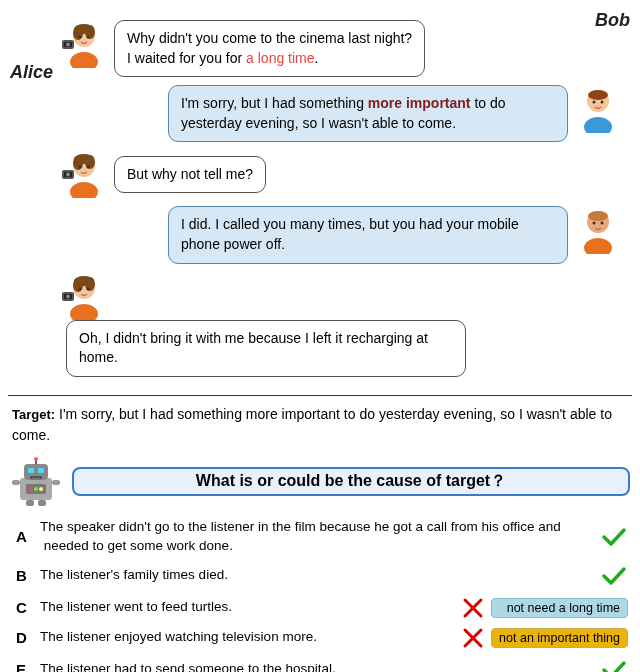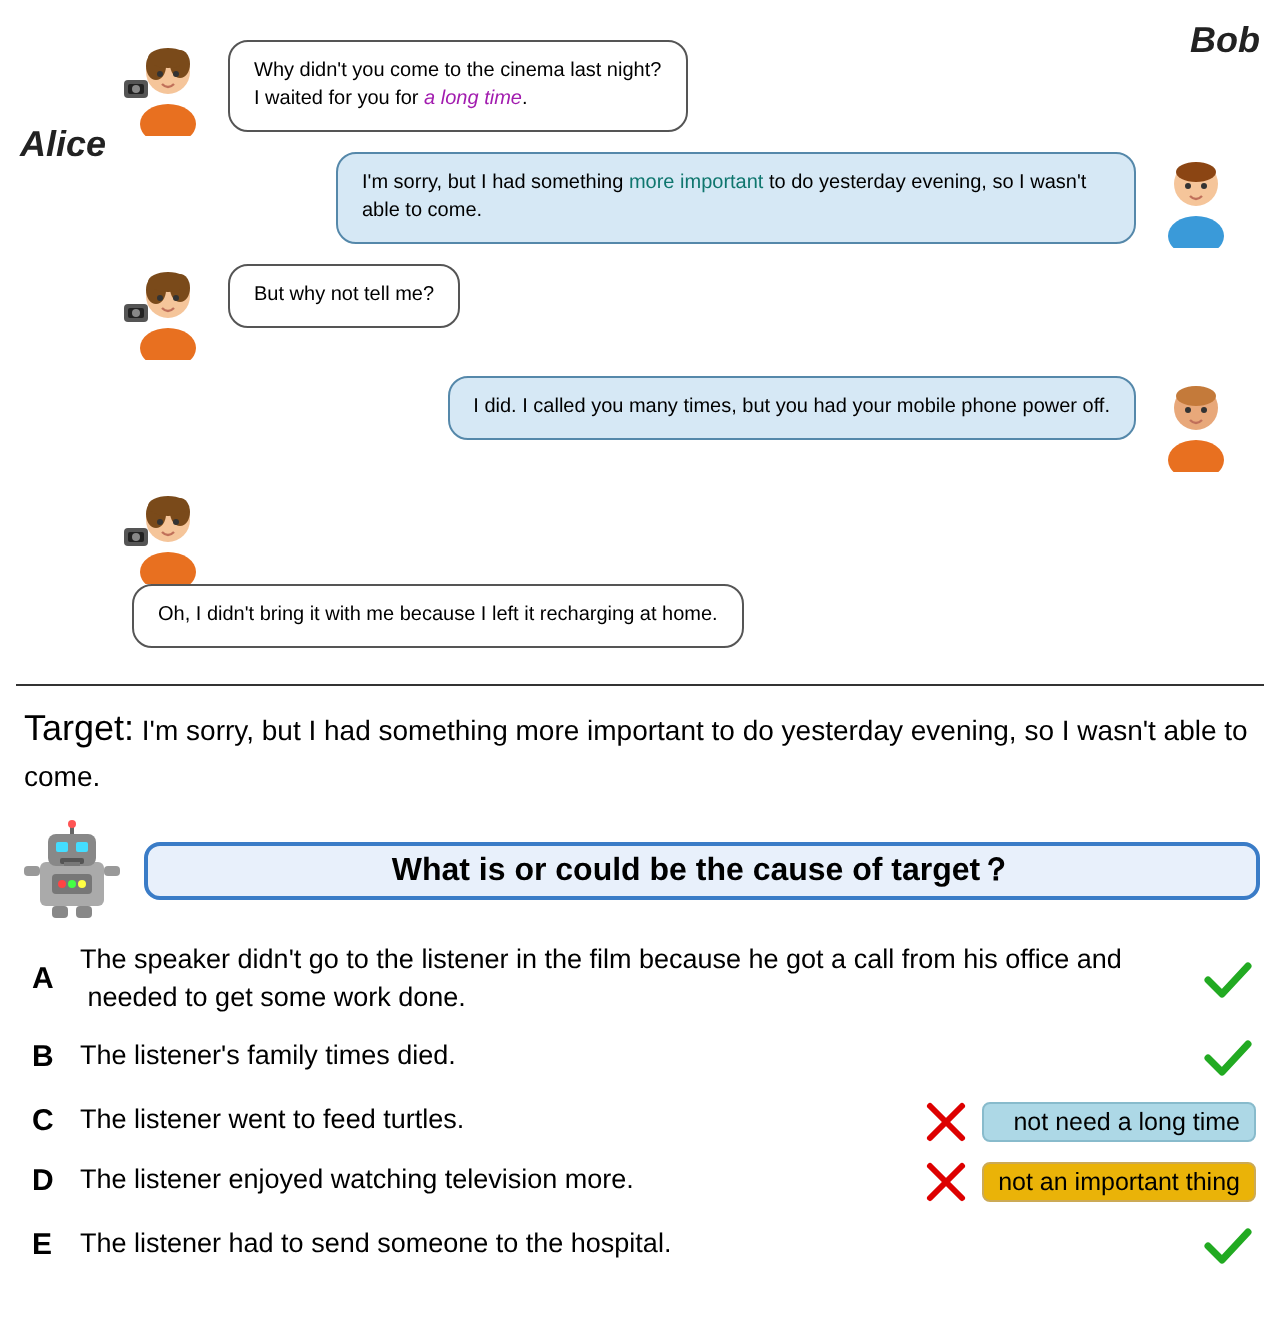--- a/index.html
+++ b/index.html
@@ -39,21 +39,21 @@
     }
 
     .avatar svg {
       width: 100%;
       height: 100%;
     }
 
     .bubble {
       border-radius: 10px;
       padding: 8px 12px;
-      font-size: 10px;
+      font-size: 14px;
       line-height: 1.4;
       max-width: 400px;
       border: 1.5px solid #666;
     }
 
     .bubble.left-bubble {
       background: #fff;
       margin-left: 6px;
       border-color: #555;
     }
@@ -76,33 +76,33 @@
       left: 10px;
       top: 62px;
     }
 
     .name-bob {
       position: absolute;
       right: 10px;
       top: 10px;
     }
 
-    .red-text { color: #a21caf; font-style: italic; }
-    .red-bold { color: #0f766e; font-weight: normal; }
+    .red-text { color: #ef4444; }
+    .red-bold { color: #7f1d1d; font-weight: bold; }
 
     
     .target-section {
       padding: 4px 12px 4px 12px;
       font-size: 14px;
       line-height: 1.5;
     }
 
     .target-label {
-      font-weight: normal;
-      font-size: 18px;
+      font-weight: bold;
+      font-size: 13px;
     }
 
     
     .question-row {
       display: flex;
       align-items: center;
       margin: 6px 10px 4px 10px;
       gap: 10px;
     }
 
@@ -229,21 +229,21 @@
         <circle cx="20" cy="17" r="1.5" fill="#333"></circle>
         <circle cx="28" cy="17" r="1.5" fill="#333"></circle>
         <path d="M21 22 Q24 25 27 22" stroke="#c0705a" stroke-width="1.2" fill="none"></path>
       </svg>
     </div>
     <div class="bubble right-bubble">
       <span>I'm sorry, but I had something <span class="red-bold">more important</span> to do yesterday evening, so I wasn't able to come.</span>
     </div>
   </div>
 
-  <div class="chat-row left" style="margin-left:50px;">
+  <div class="chat-row left" style="margin-left:50px;align-items:center;">
     <div class="avatar">
       <svg viewBox="0 0 48 48" xmlns="http://www.w3.org/2000/svg">
         <circle cx="24" cy="16" r="11" fill="#f5c59a"></circle>
         <ellipse cx="24" cy="42" rx="14" ry="10" fill="#e87020"></ellipse>
         <ellipse cx="18" cy="13" rx="5" ry="7" fill="#7a4a1a"></ellipse>
         <ellipse cx="30" cy="12" rx="5" ry="7" fill="#7a4a1a"></ellipse>
         <ellipse cx="24" cy="9" rx="10" ry="5" fill="#7a4a1a"></ellipse>
         <circle cx="20" cy="17" r="1.5" fill="#333"></circle>
         <circle cx="28" cy="17" r="1.5" fill="#333"></circle>
         <path d="M21 22 Q24 25 27 22" stroke="#c0705a" stroke-width="1.2" fill="none"></path>

